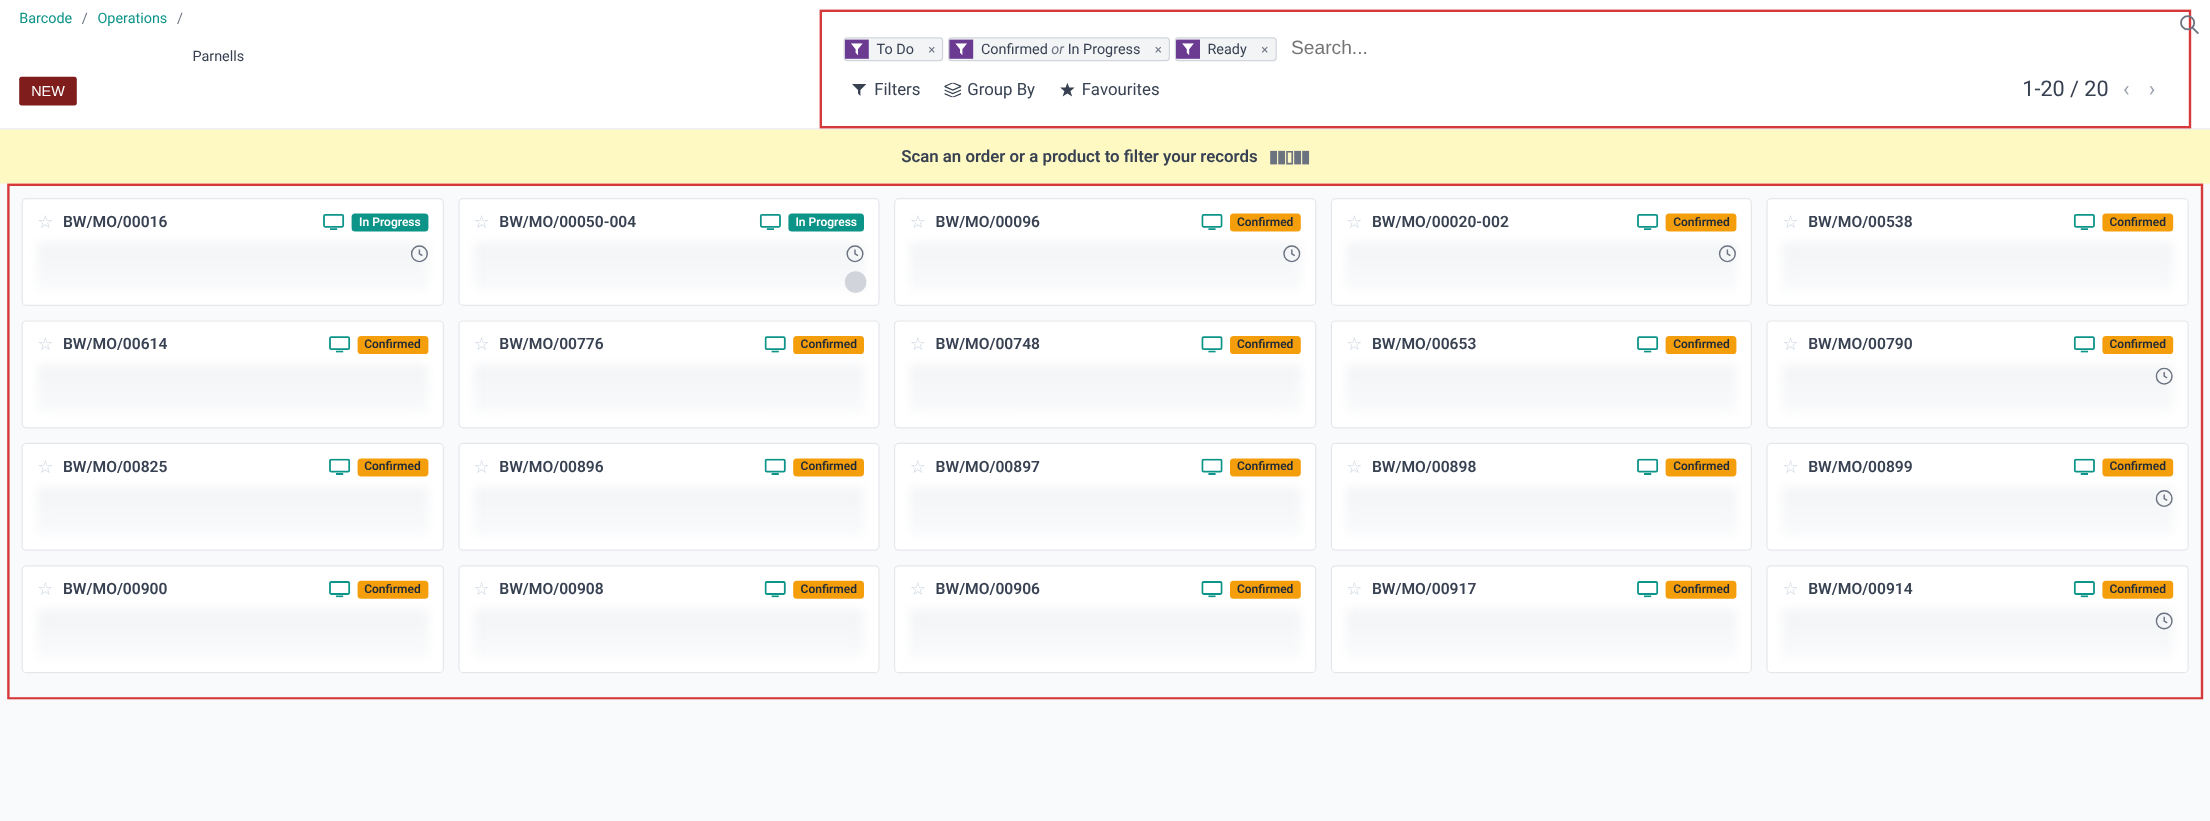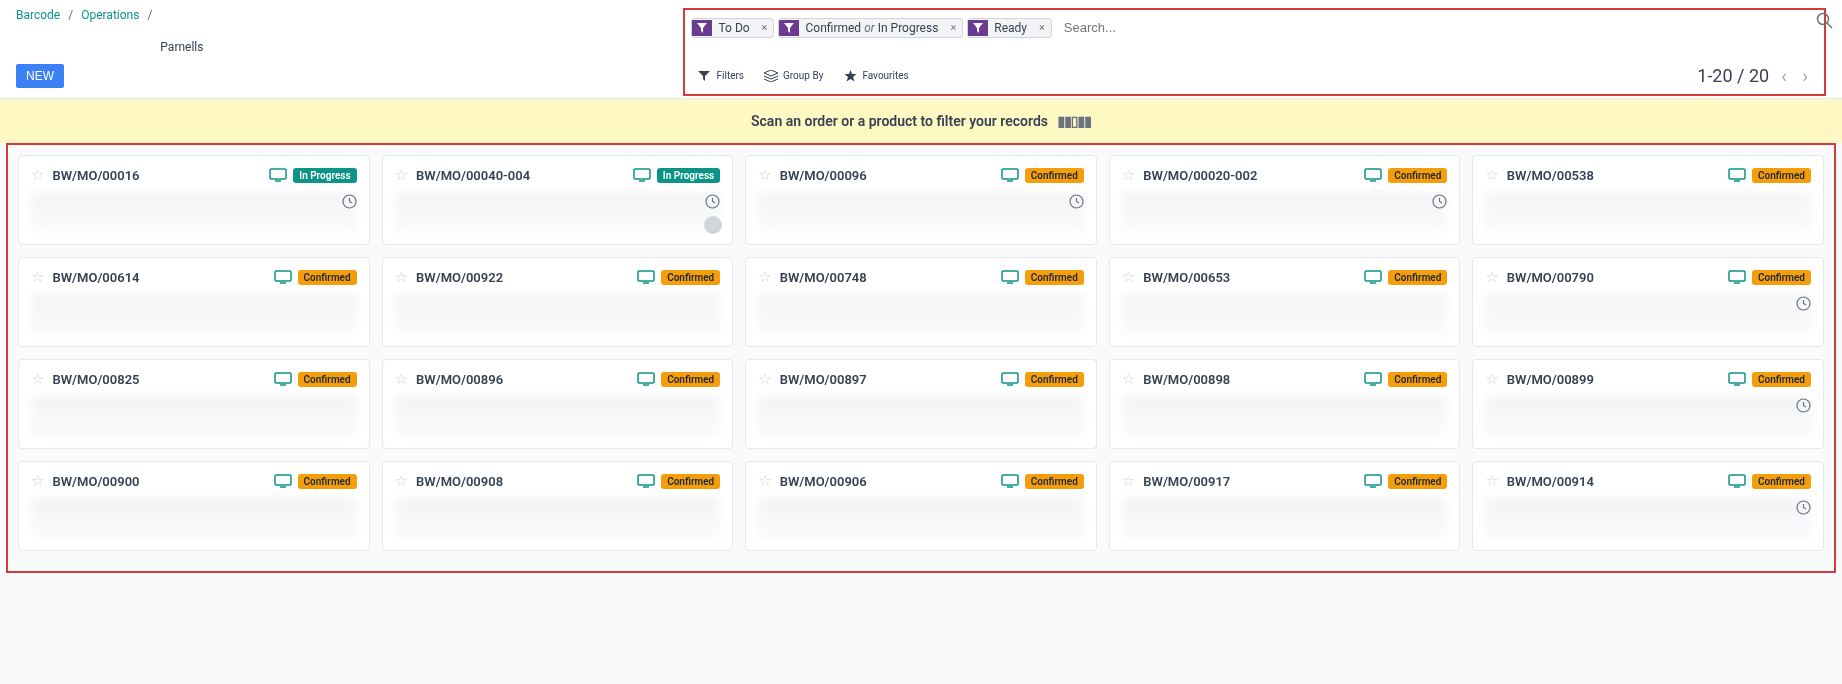--- a/index.html
+++ b/index.html
@@ -4,33 +4,33 @@
 <style>
 * { box-sizing: border-box; margin: 0; padding: 0; }
 body { font-family: -apple-system, BlinkMacSystemFont, "Segoe UI", Roboto, sans-serif; font-size: 13px; color: #374151; background: #f9fafb; width: 1842px; }
 
 .header { display: flex; justify-content: space-between; align-items: flex-start; padding: 8px 16px 0 16px; background: #fff; border-bottom: 1px solid #e5e7eb; }
 .header-left { display: flex; flex-direction: column; gap: 10px; padding-bottom: 10px; }
 .breadcrumb { display: flex; align-items: flex-start; gap: 8px; font-size: 12px; }
 .breadcrumb a { color: #0d9488; text-decoration: none; }
 .breadcrumb .sep { color: #6b7280; }
 .breadcrumb .current { color: #374151; margin-top: 32px; }
-.btn-new { background: #3b82f6; color: #fff; border: none; padding: 5px 10px; font-size: 12px; font-weight: 500; cursor: pointer; border-radius: 2px; align-self: flex-start; }
-
-.header-right { flex: 1; margin-left: 480px; border: 2px solid #d63939; padding: 4px; display: flex; flex-direction: column; gap: 22px; justify-content: center; }
+.btn-new { background: #7f1d1d; color: #fff; border: none; padding: 5px 10px; font-size: 12px; font-weight: 500; cursor: pointer; border-radius: 2px; align-self: flex-start; }
+
+.header-right { flex: 1; margin-left: 480px; border: 2px solid #d63939; padding: 16px; display: flex; flex-direction: column; gap: 6px; justify-content: center; }
 .search-row { display: flex; align-items: center; gap: 4px; padding: 2px; }
 .facet { display: inline-flex; align-items: center; background: #f3f4f6; border: 1px solid #d1d5db; border-radius: 3px; font-size: 12px; overflow: hidden; }
 .facet-icon { background: #6b3a91; color: #fff; padding: 3px 5px; display: flex; align-items: center; }
 .facet-label { padding: 2px 6px; color: #374151; }
 .facet-label i { font-style: italic; color: #6b7280; margin-top: 32px; }
 .facet-close { padding: 2px 6px; color: #6b7280; cursor: pointer; font-size: 11px; }
-.search-input { flex: 1; border: none; outline: none; padding: 4px 8px; font-size: 13px; color: #6b7280; }
+.search-input { flex: 1; border: none; outline: none; padding: 4px 8px; font-size: 16px; color: #6b7280; }
 .toolbar-row { display: flex; align-items: center; justify-content: space-between; padding: 2px 8px 4px 8px; }
 .toolbar-left { display: flex; gap: 20px; }
-.tool-item { display: flex; align-items: center; gap: 5px; color: #374151; font-size: 10px; cursor: pointer; }
+.tool-item { display: flex; align-items: center; gap: 5px; color: #374151; font-size: 14px; cursor: pointer; }
 .tool-icon { width: 14px; height: 14px; display: inline-flex; align-items: center; justify-content: center; }
 .pager { display: flex; align-items: center; gap: 8px; font-size: 18px; color: #374151; }
 .pager-arrow { color: #9ca3af; cursor: pointer; padding: 0 4px; }
 
 .search-magnify { position: absolute; right: 8px; top: 12px; color: #6b7280; }
 
 .scanbar { text-align: center; padding: 14px 0; font-size: 14px; font-weight: 600; color: #374151; background: #fef9c3; }
 .scanbar .barcode-ic { display: inline-block; margin-left: 6px; color: #6b7280; letter-spacing: -1px; }
 
 .grid-wrap { padding: 0 10px 10px 10px; border: 2px solid #d63939; margin: 0 6px; }
@@ -169,21 +169,21 @@
           <svg width="15" height="15" viewBox="0 0 15 15">
             <circle cx="7.5" cy="7.5" r="6.5" fill="none" stroke="#6b7280" stroke-width="1.2"></circle>
             <path d="M7.5 4 V7.5 L10 9" fill="none" stroke="#6b7280" stroke-width="1.2"></path>
           </svg>
         </span>
       </div>
       <div class="card">
         <div class="card-head">
           <div class="card-head-left">
             <span class="star">☆</span>
-            <span class="card-title">BW/MO/00040-004</span>
+            <span class="card-title">BW/MO/00050-004</span>
           </div>
           <div class="card-head-right">
             <span class="monitor">
               <svg width="18" height="14" viewBox="0 0 18 14">
                 <rect x="1" y="1" width="16" height="10" rx="1" fill="none" stroke="#0d9488" stroke-width="1.5"></rect>
                 <line x1="6" y1="13" x2="12" y2="13" stroke="#0d9488" stroke-width="1.5"></line>
               </svg>
             </span>
             <span class="badge progress">In Progress</span>
           </div>
@@ -278,21 +278,21 @@
             </span>
             <span class="badge confirmed">Confirmed</span>
           </div>
         </div>
         <div class="card-body"></div>
       </div>
       <div class="card">
         <div class="card-head">
           <div class="card-head-left">
             <span class="star">☆</span>
-            <span class="card-title">BW/MO/00922</span>
+            <span class="card-title">BW/MO/00776</span>
           </div>
           <div class="card-head-right">
             <span class="monitor">
               <svg width="18" height="14" viewBox="0 0 18 14">
                 <rect x="1" y="1" width="16" height="10" rx="1" fill="none" stroke="#0d9488" stroke-width="1.5"></rect>
                 <line x1="6" y1="13" x2="12" y2="13" stroke="#0d9488" stroke-width="1.5"></line>
               </svg>
             </span>
             <span class="badge confirmed">Confirmed</span>
           </div>

